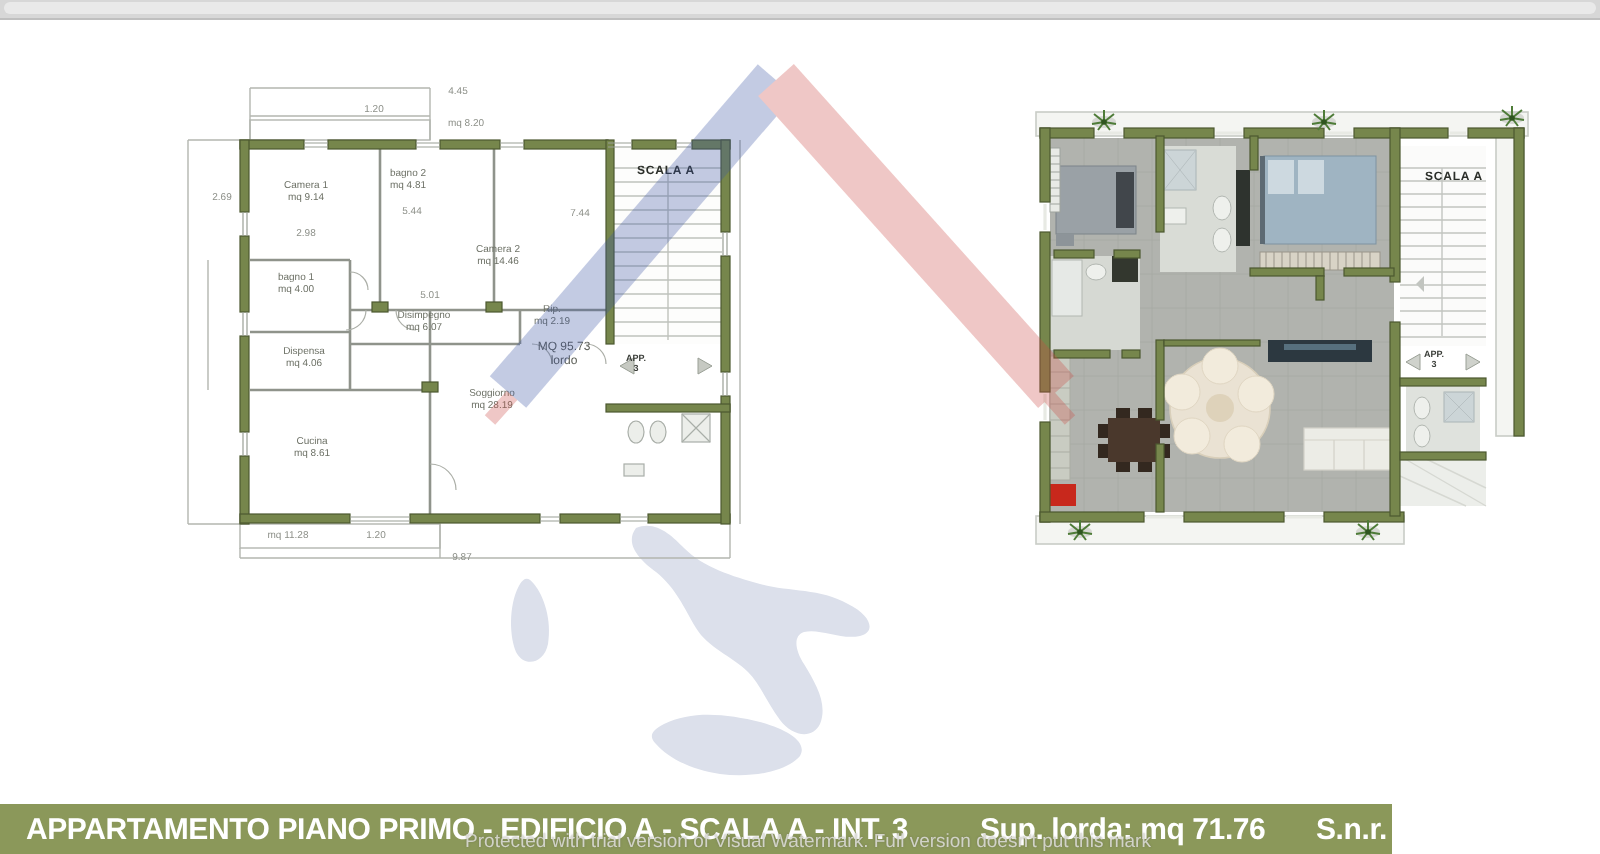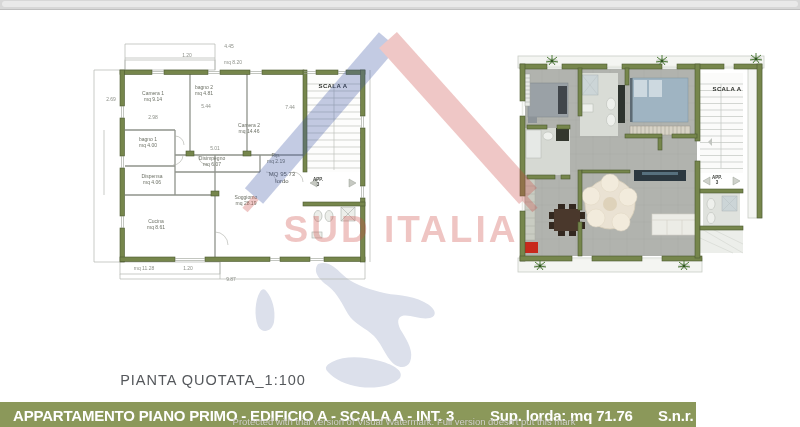--- a/index.html
+++ b/index.html
@@ -391,23 +391,21 @@
   </div>
 
   <svg class="wm-roof" width="330" height="200" viewBox="0 0 330 200">
     <g opacity="0.30">
       <path d="M15,190 L160,28 L305,190" fill="none" stroke="#cc4a44" stroke-width="7"></path>
       <line x1="24" y1="176" x2="158" y2="20" stroke="#3c55a5" stroke-width="24"></line>
       <line x1="158" y1="20" x2="298" y2="176" stroke="#cc4a44" stroke-width="24"></line>
     </g>
   </svg>
 
-  <div class="wm-line wm-line2">SUD ITALIA</div>
-
-  <div class="plan-title" style="left:213px;top:380px">PIANTA QUOTATA_1:100</div>
+
 
   <div class="footer">
     <span class="f-left">APPARTAMENTO PIANO PRIMO - EDIFICIO  A - SCALA A - INT. 3</span>
     <span class="f-sup">Sup. lorda: mq 71.76</span>
     <span class="f-snr">S.n.r. : mq 19.05</span>
   </div>
 
   <div class="wm-protect">Protected with trial version of Visual Watermark. Full version doesn't put this mark</div>
 
 </div>

